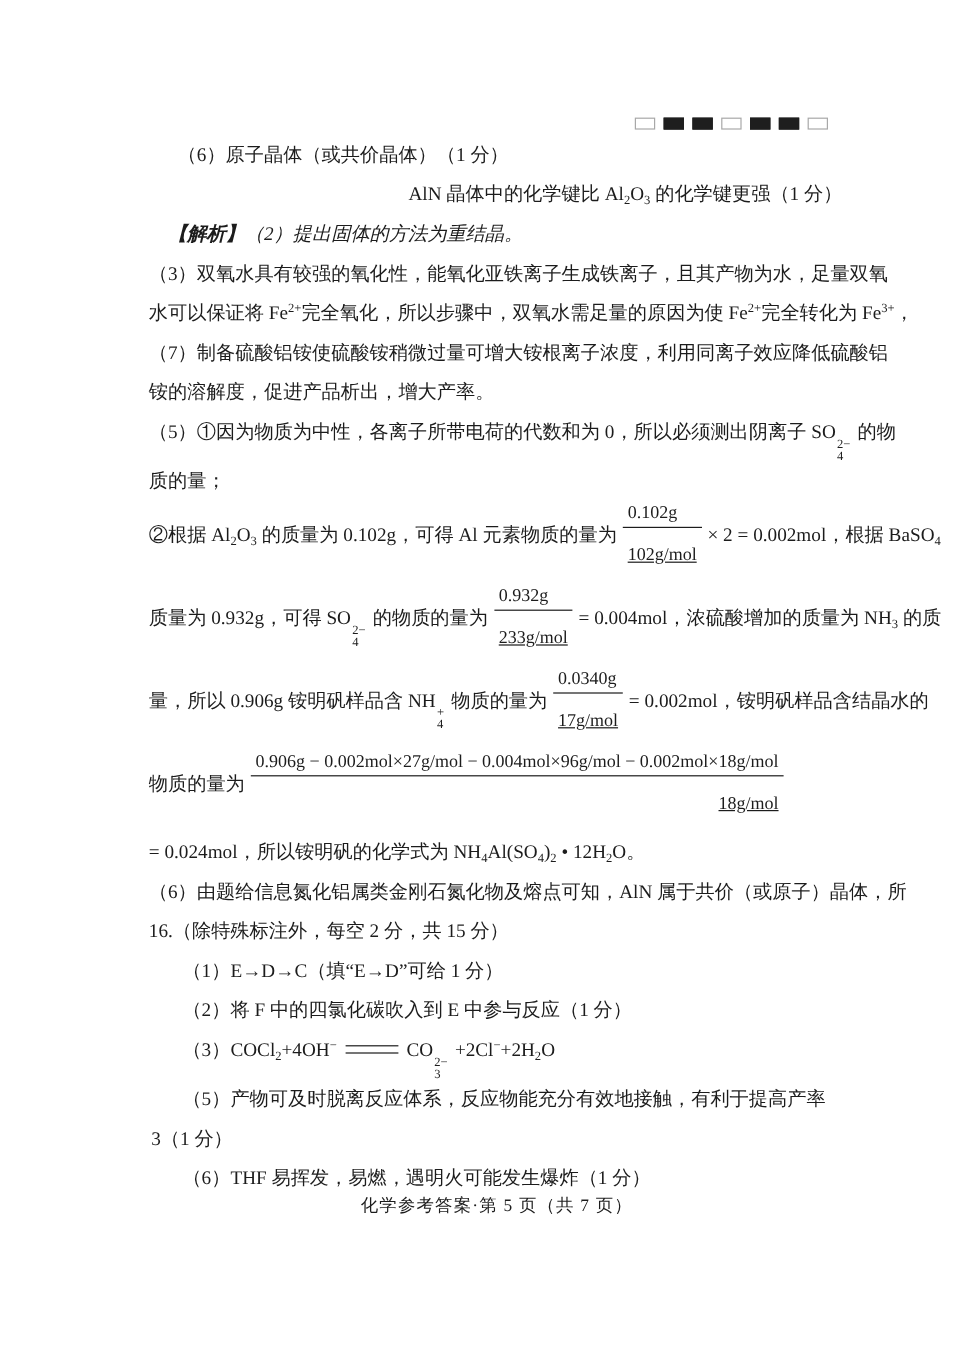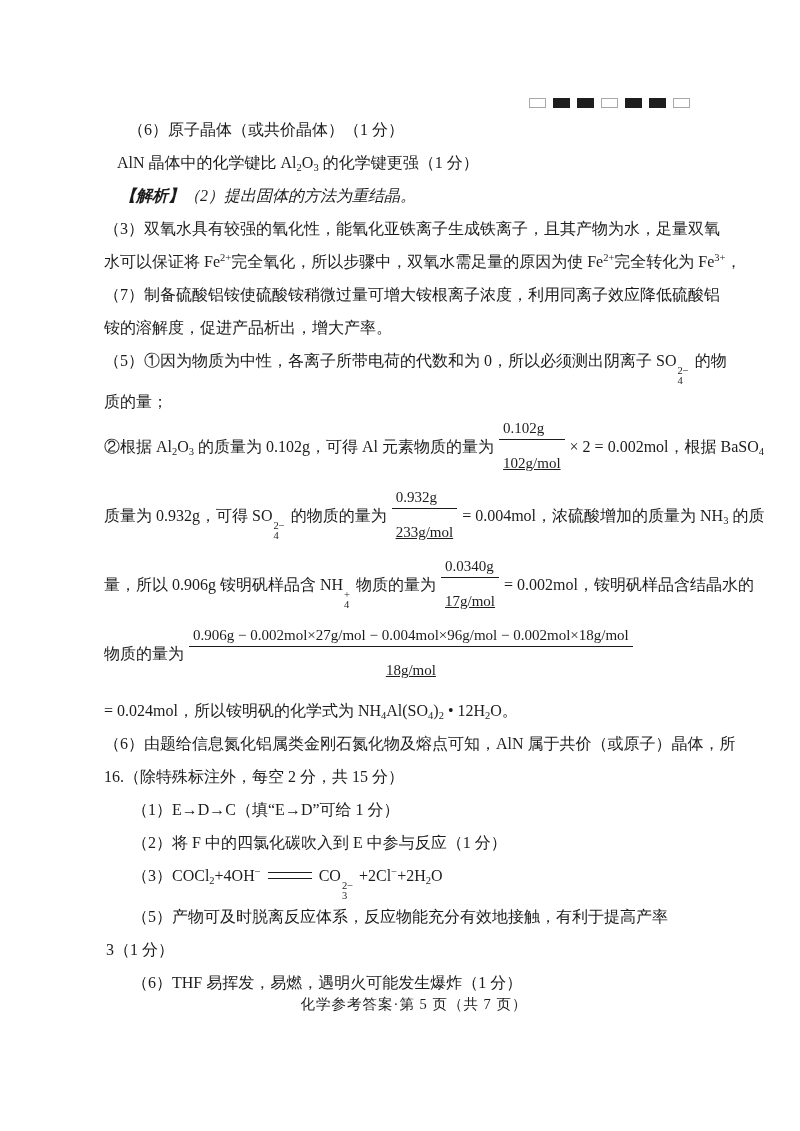--- a/index.html
+++ b/index.html
@@ -22,30 +22,30 @@
     gap: 7px;
   }
   .mark { width: 17px; height: 10px; box-sizing: border-box; }
   .mark.filled { background: #1e1e1e; border: 1px solid #1e1e1e; }
   .mark.empty  { background: #ffffff; border: 1px solid #a8a8a8; }
 
   
   .content {
     position: absolute;
     top: 113px;
-    left: 104px;
+    left: 124px;
     width: 578px;
     font-size: 16px;
     line-height: 33px;
   }
   .line { min-height: 33px; white-space: nowrap; }
   .line.fill { text-align: justify; text-align-last: justify; }
   .line.tall { line-height: 46px; min-height: 46px; }
   .ind-2  { padding-left: 2px; }
-  .ind-13 { padding-left: 13px; }
+  .ind-13 { padding-left: 13px; text-align: right; }
   .ind-16 { padding-left: 16px; font-style: italic; }
   .ind-24 { padding-left: 24px; }
   .ind-28 { padding-left: 28px; }
 
   .tx { }
   .tx.bold { font-weight: bold; }
   sub.tok, sup.tok {
     font-size: 10.5px;
     line-height: 0;
     font-family: "Liberation Serif", "DejaVu Serif", serif;
@@ -58,21 +58,21 @@
     flex-direction: column;
     align-items: flex-start;
     font-size: 10.5px;
     line-height: 9.5px;
     vertical-align: -8px;
     margin: 0 2px 0 1px;
   }
   
   .frac {
     display: inline-block;
-    text-align: center;
+    text-align: right;
     vertical-align: -16px;
     margin: 0 5px;
     font-size: 15px;
   }
   .frac .num { display: block; line-height: 21px; padding: 0 4px; }
   .frac .den { display: block; line-height: 21px; padding: 13px 4px; border-top: 1.2px solid #1c1c1c; text-decoration: underline; }
   
   .dbl {
     display: inline-block;
     width: 44px;

